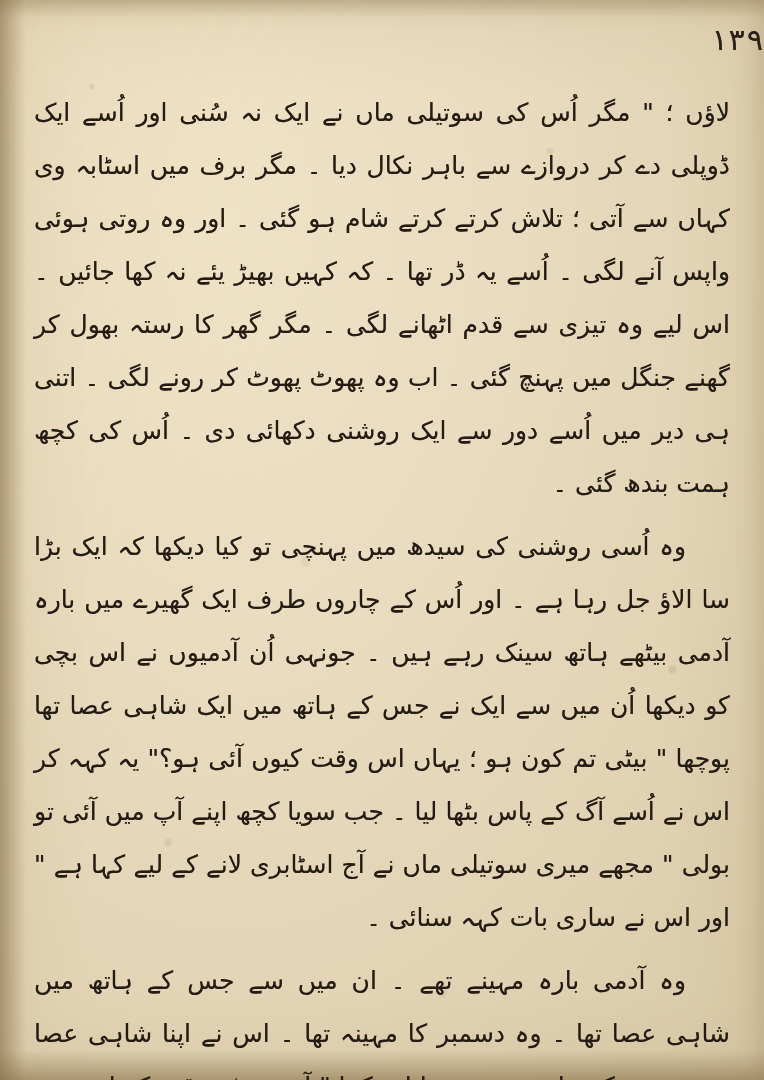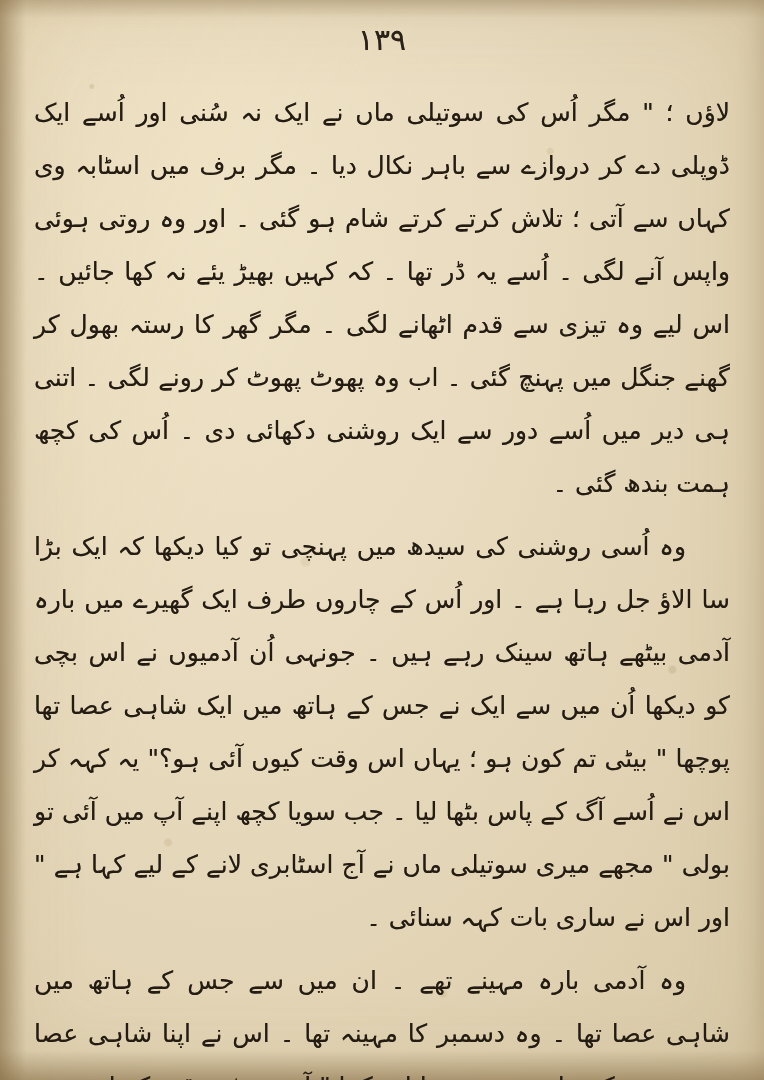--- a/index.html
+++ b/index.html
@@ -61,22 +61,22 @@
     left: 0; right: 0; top: 0; height: 18px;
     background: linear-gradient(to bottom, rgba(120,95,55,0.22), rgba(120,95,55,0));
     pointer-events: none;
   }
 
   .page-number {
     position: absolute;
     top: 22px;
     left: 0;
     right: 0;
-    text-align: center;
-    font-family: Liberation Sans, sans-serif;
+    text-align: right;
+    font-family: Liberation Mono, monospace;
     font-size: 30px;
     color: #2a2118;
     letter-spacing: 1px;
     direction: rtl;
   }
 
   .body-text {
     position: absolute;
     top: 86px;
     left: 34px;

